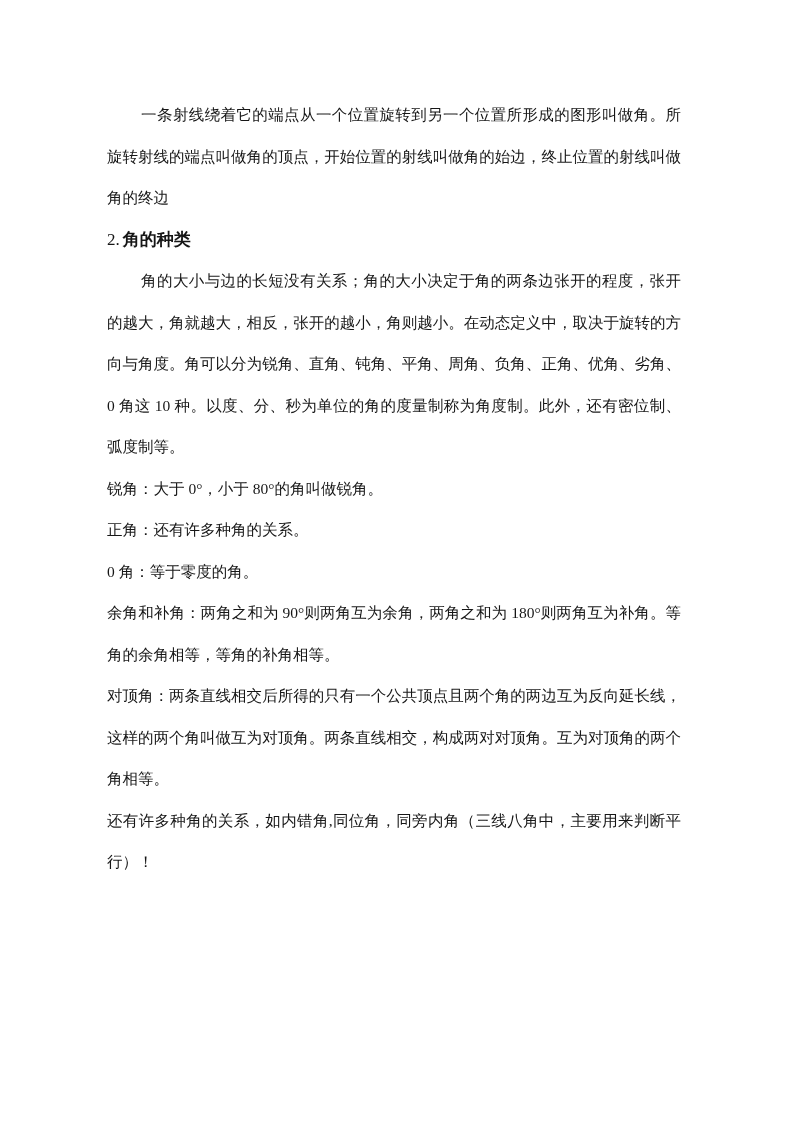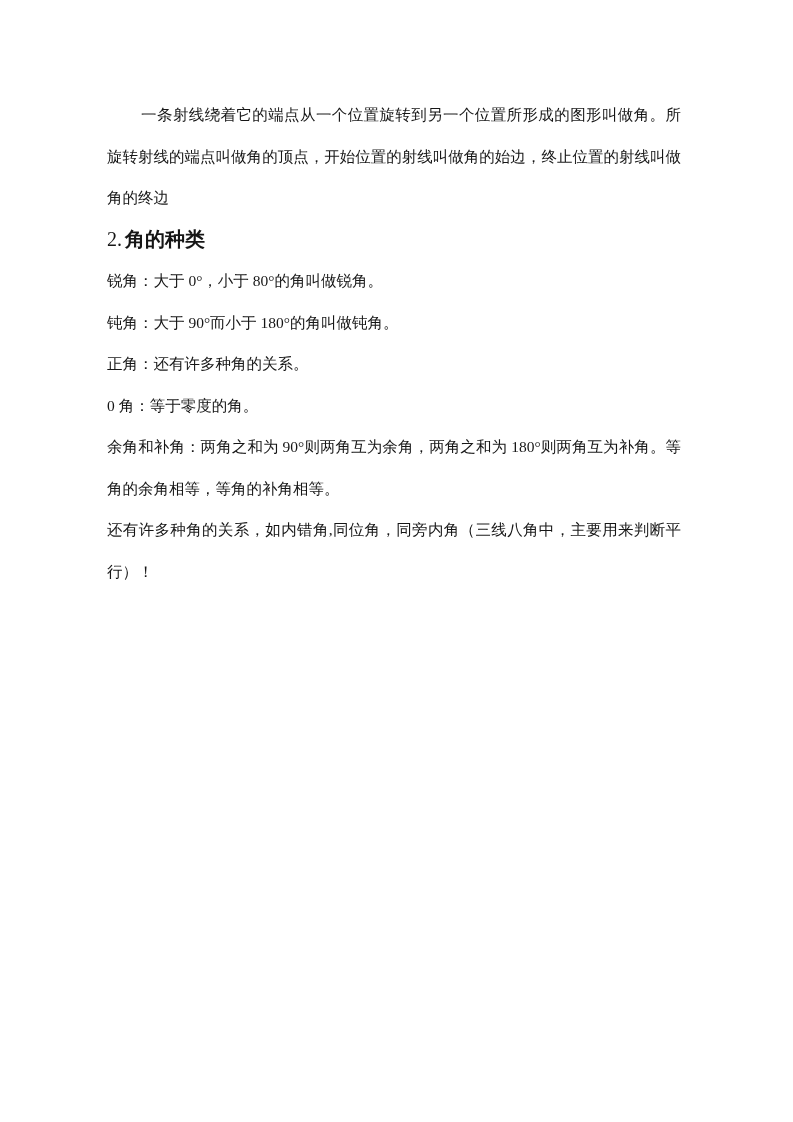--- a/index.html
+++ b/index.html
@@ -28,21 +28,21 @@
     text-align: justify;
     text-justify: inter-character;
     word-break: break-all;
   }
   .indent {
     text-indent: 2.2em;
   }
   .heading {
     margin: 0;
     line-height: 41.5px;
-    font-size: 20px;
+    font-size: 17px;
     font-weight: 400;
     text-align: left;
   }
   .heading .num {
     font-weight: 400;
     margin-right: 3px;
   }
   .heading .title {
     font-weight: 700;
   }
@@ -51,29 +51,30 @@
 <body>
 
 <div class="page">
 
   <p class="para indent">一条射线绕着它的端点从一个位置旋转到另一个位置所形成的图形叫做角。所旋转射线的端点叫做角的顶点，开始位置的射线叫做角的始边，终止位置的射线叫做角的终边</p>
 
   <h2 class="heading">
     <span class="num">2.</span><span class="title">角的种类</span>
   </h2>
 
+  <p class="para indent">角的大小与边的长短没有关系；角的大小决定于角的两条边张开的程度，张开的越大，角就越大，相反，张开的越小，角则越小。在动态定义中，取决于旋转的方向与角度。角可以分为锐角、直角、钝角、平角、周角、负角、正角、优角、劣角、0 角这 10 种。以度、分、秒为单位的角的度量制称为角度制。此外，还有密位制、弧度制等。</p>
 
   <p class="para">锐角：大于 0°，小于 80°的角叫做锐角。</p>
 
 
-  <p class="para">钝角：大于 90°而小于 180°的角叫做钝角。</p>
 
 
   <p class="para">正角：还有许多种角的关系。</p>
 
   <p class="para">0 角：等于零度的角。</p>
 
   <p class="para">余角和补角：两角之和为 90°则两角互为余角，两角之和为 180°则两角互为补角。等角的余角相等，等角的补角相等。</p>
 
+  <p class="para">对顶角：两条直线相交后所得的只有一个公共顶点且两个角的两边互为反向延长线，这样的两个角叫做互为对顶角。两条直线相交，构成两对对顶角。互为对顶角的两个角相等。</p>
 
   <p class="para">还有许多种角的关系，如内错角,同位角，同旁内角（三线八角中，主要用来判断平行）！</p>
 
 </div>
 
 </body></html>

